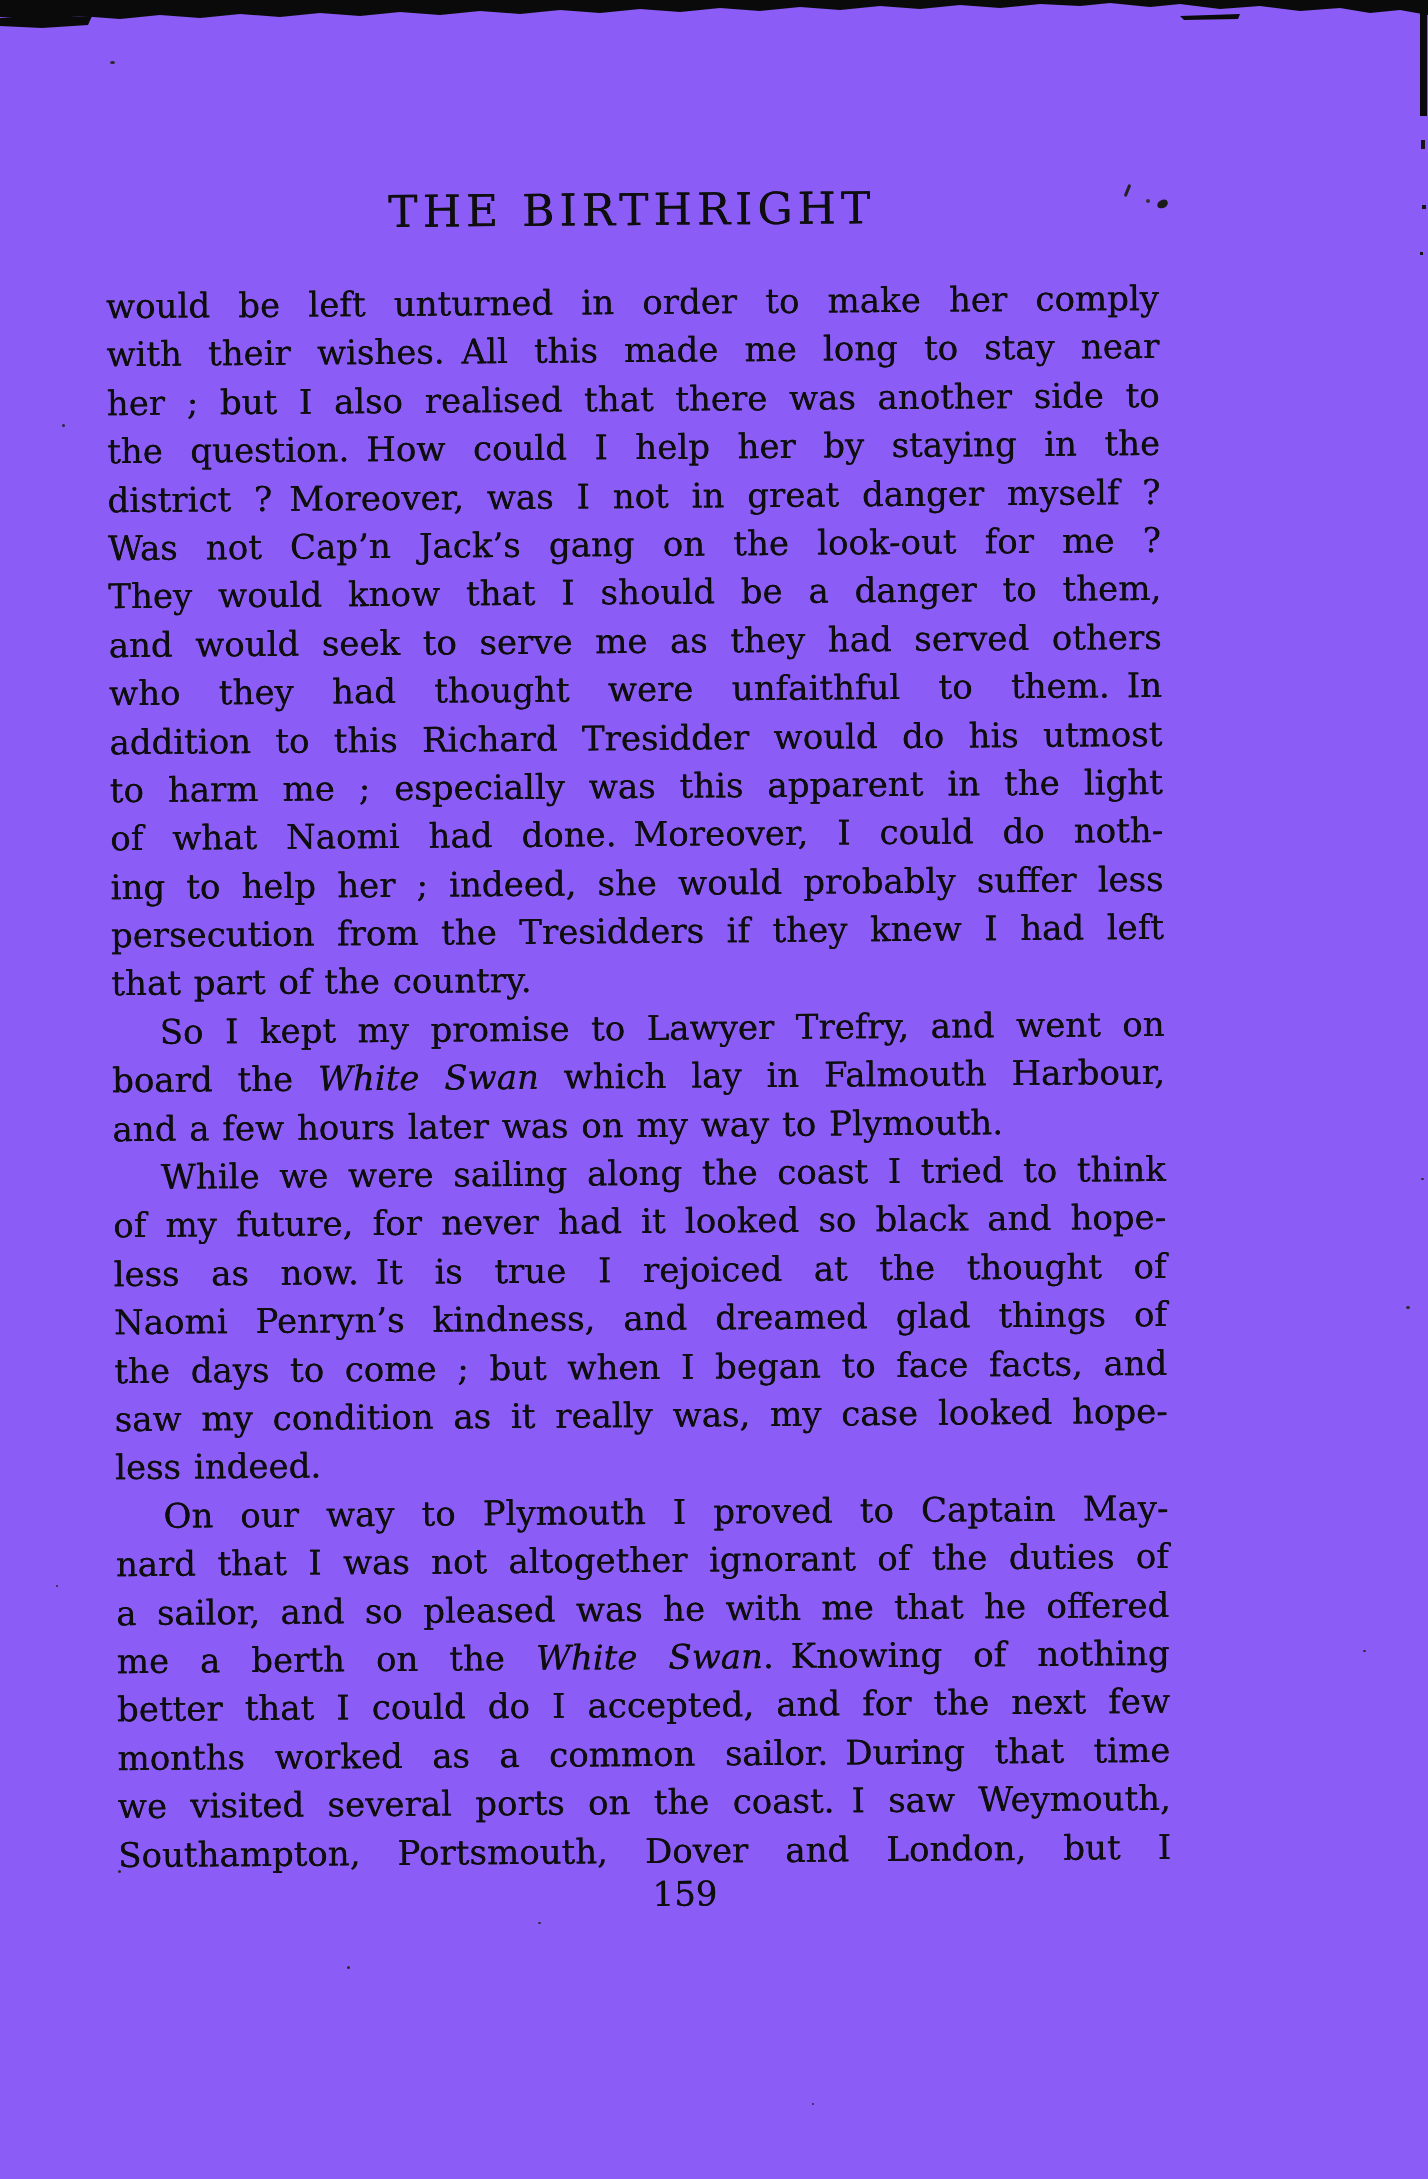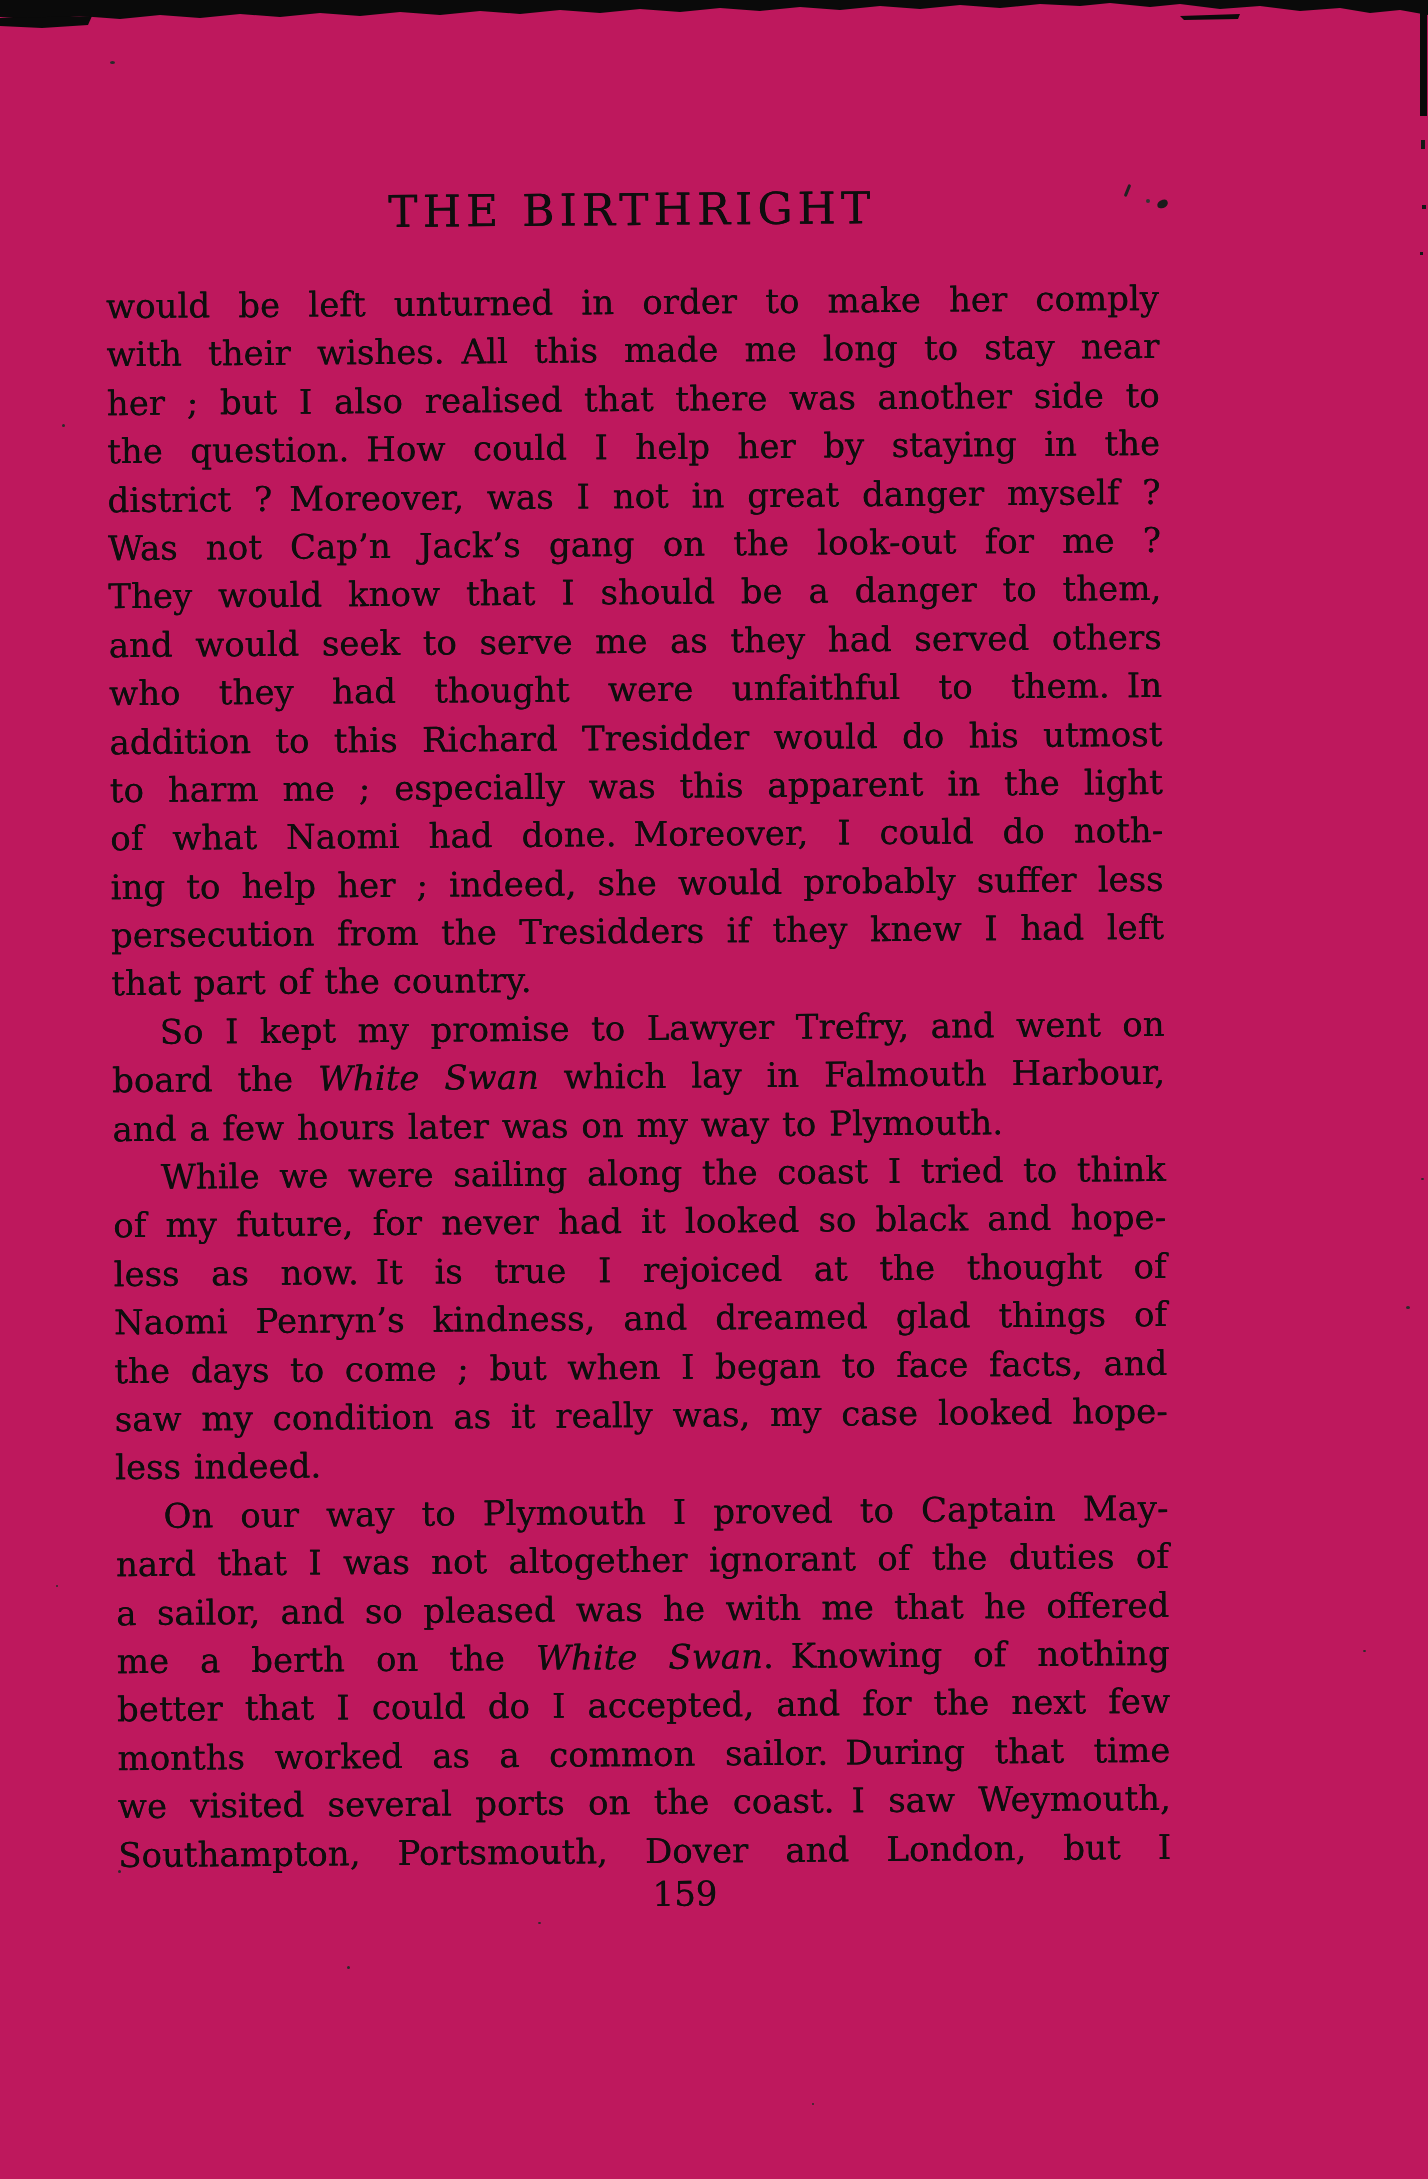--- a/index.html
+++ b/index.html
@@ -11,21 +11,21 @@
     width: 1428px;
     height: 2179px;
     position: relative;
     overflow: hidden;
     font-family: "DejaVu Serif", "Liberation Serif", serif;
     color: #0e0e0e;
   }
   #scan-page {
     position: absolute;
     inset: 0;
-    background: #be185d;
+    background: #8b5cf6;
   }
   
   #top-band { position: absolute; top: 0; left: 0; }
   #right-line {
     position: absolute;
     left: 1420px; top: 8px;
     width: 7px; height: 108px;
     background: #0a0a0a;
   }
   .edge-dash { position: absolute; background: #161616; }

